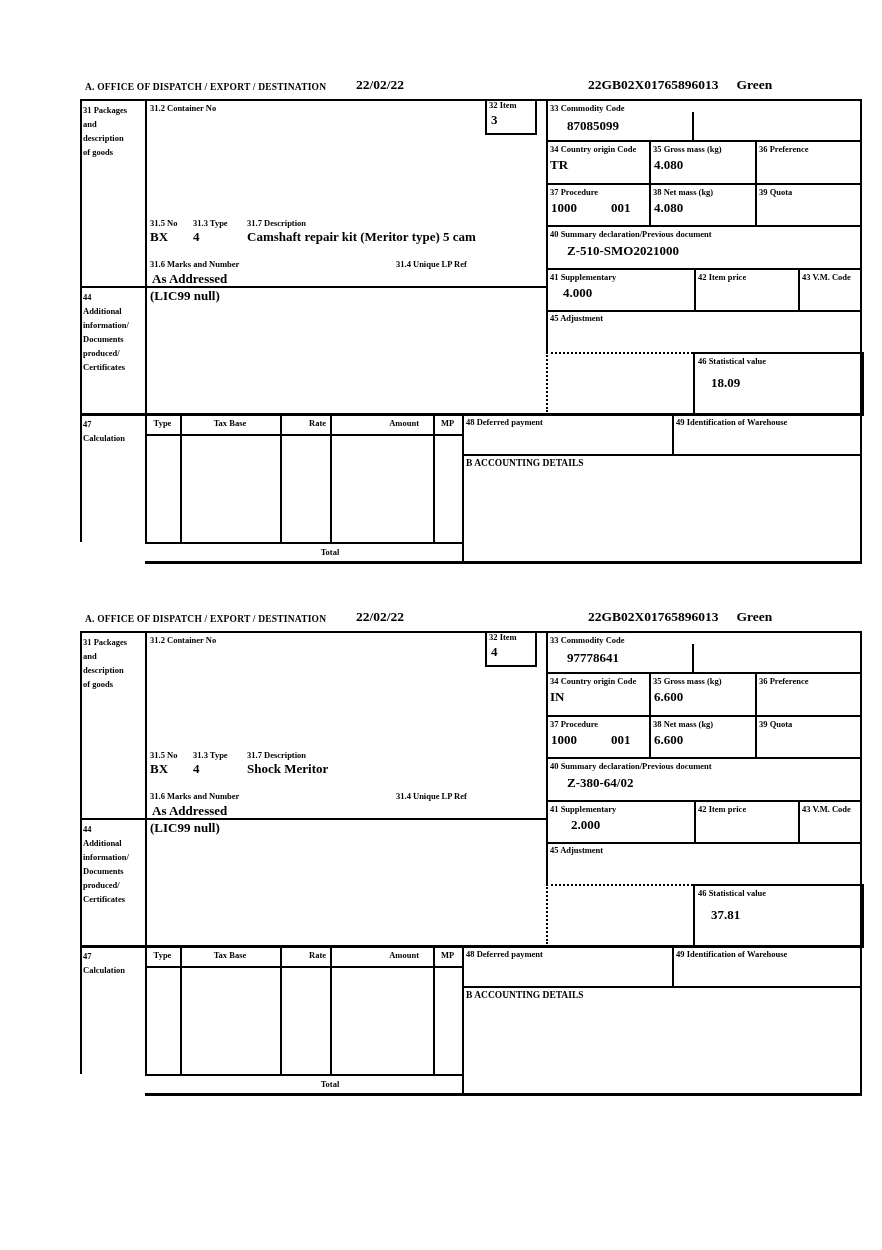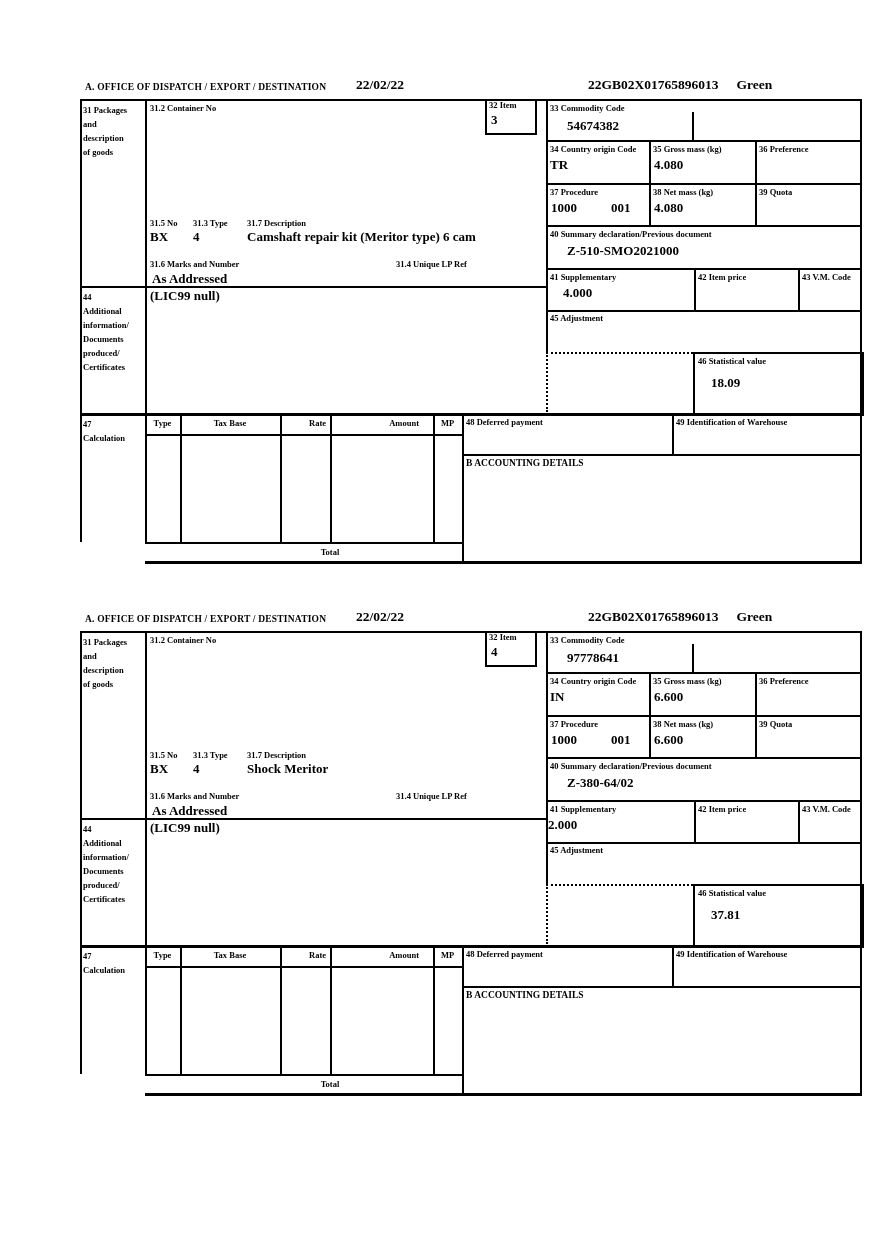--- a/index.html
+++ b/index.html
@@ -80,41 +80,41 @@
 of goods</div>
 
       <div class="lab" style="left:70px;top:4px">31.2 Container No</div>
 
       <div class="box32">
         <div class="lab" style="left:2px;top:1px">32 Item</div>
         <div class="val" style="left:4px;top:13px">3</div>
       </div>
 
       <div class="lab" style="left:470px;top:4px">33 Commodity Code</div>
-      <div class="val" style="left:487px;top:19px">54674382</div>
+      <div class="val" style="left:487px;top:19px">87085099</div>
 
       <div class="lab" style="left:470px;top:45px">34 Country origin Code</div>
       <div class="val" style="left:470px;top:58px">TR</div>
       <div class="lab" style="left:573px;top:45px">35 Gross mass (kg)</div>
       <div class="val" style="left:574px;top:58px">4.080</div>
       <div class="lab" style="left:679px;top:45px">36 Preference</div>
 
       <div class="lab" style="left:470px;top:88px">37 Procedure</div>
       <div class="val" style="left:471px;top:101px">1000</div>
       <div class="val" style="left:531px;top:101px">001</div>
       <div class="lab" style="left:573px;top:88px">38 Net mass (kg)</div>
       <div class="val" style="left:574px;top:101px">4.080</div>
       <div class="lab" style="left:679px;top:88px">39 Quota</div>
 
       <div class="lab" style="left:70px;top:119px">31.5 No</div>
       <div class="lab" style="left:113px;top:119px">31.3 Type</div>
       <div class="lab" style="left:167px;top:119px">31.7 Description</div>
       <div class="val" style="left:70px;top:130px">BX</div>
       <div class="val" style="left:113px;top:130px">4</div>
-      <div class="val" style="left:167px;top:130px">Camshaft repair kit (Meritor type) 6 cam</div>
+      <div class="val" style="left:167px;top:130px">Camshaft repair kit (Meritor type) 5 cam</div>
 
       <div class="lab" style="left:70px;top:160px">31.6 Marks and Number</div>
       <div class="lab" style="left:316px;top:160px">31.4 Unique LP Ref</div>
       <div class="val" style="left:72px;top:172px">As Addressed</div>
 
       <div class="lab" style="left:470px;top:130px">40 Summary declaration/Previous document</div>
       <div class="val" style="left:487px;top:144px">Z-510-SMO2021000</div>
 
       <div class="lab" style="left:470px;top:173px">41 Supplementary</div>
       <div class="val" style="left:483px;top:186px">4.000</div>
@@ -229,21 +229,21 @@
       <div class="val" style="left:167px;top:130px">Shock Meritor</div>
 
       <div class="lab" style="left:70px;top:160px">31.6 Marks and Number</div>
       <div class="lab" style="left:316px;top:160px">31.4 Unique LP Ref</div>
       <div class="val" style="left:72px;top:172px">As Addressed</div>
 
       <div class="lab" style="left:470px;top:130px">40 Summary declaration/Previous document</div>
       <div class="val" style="left:487px;top:144px">Z-380-64/02</div>
 
       <div class="lab" style="left:470px;top:173px">41 Supplementary</div>
-      <div class="val" style="left:468px;top:186px">2.000</div>
+      <div class="val" style="left:491px;top:186px">2.000</div>
       <div class="lab" style="left:618px;top:173px">42 Item price</div>
       <div class="lab" style="left:722px;top:173px">43 V.M. Code</div>
 
       <div class="lab preline" style="left:3px;top:191px;width:62px">44
 Additional
 information/
 Documents
 produced/
 Certificates</div>
       <div class="val" style="left:70px;top:189px">(LIC99 null)</div>

